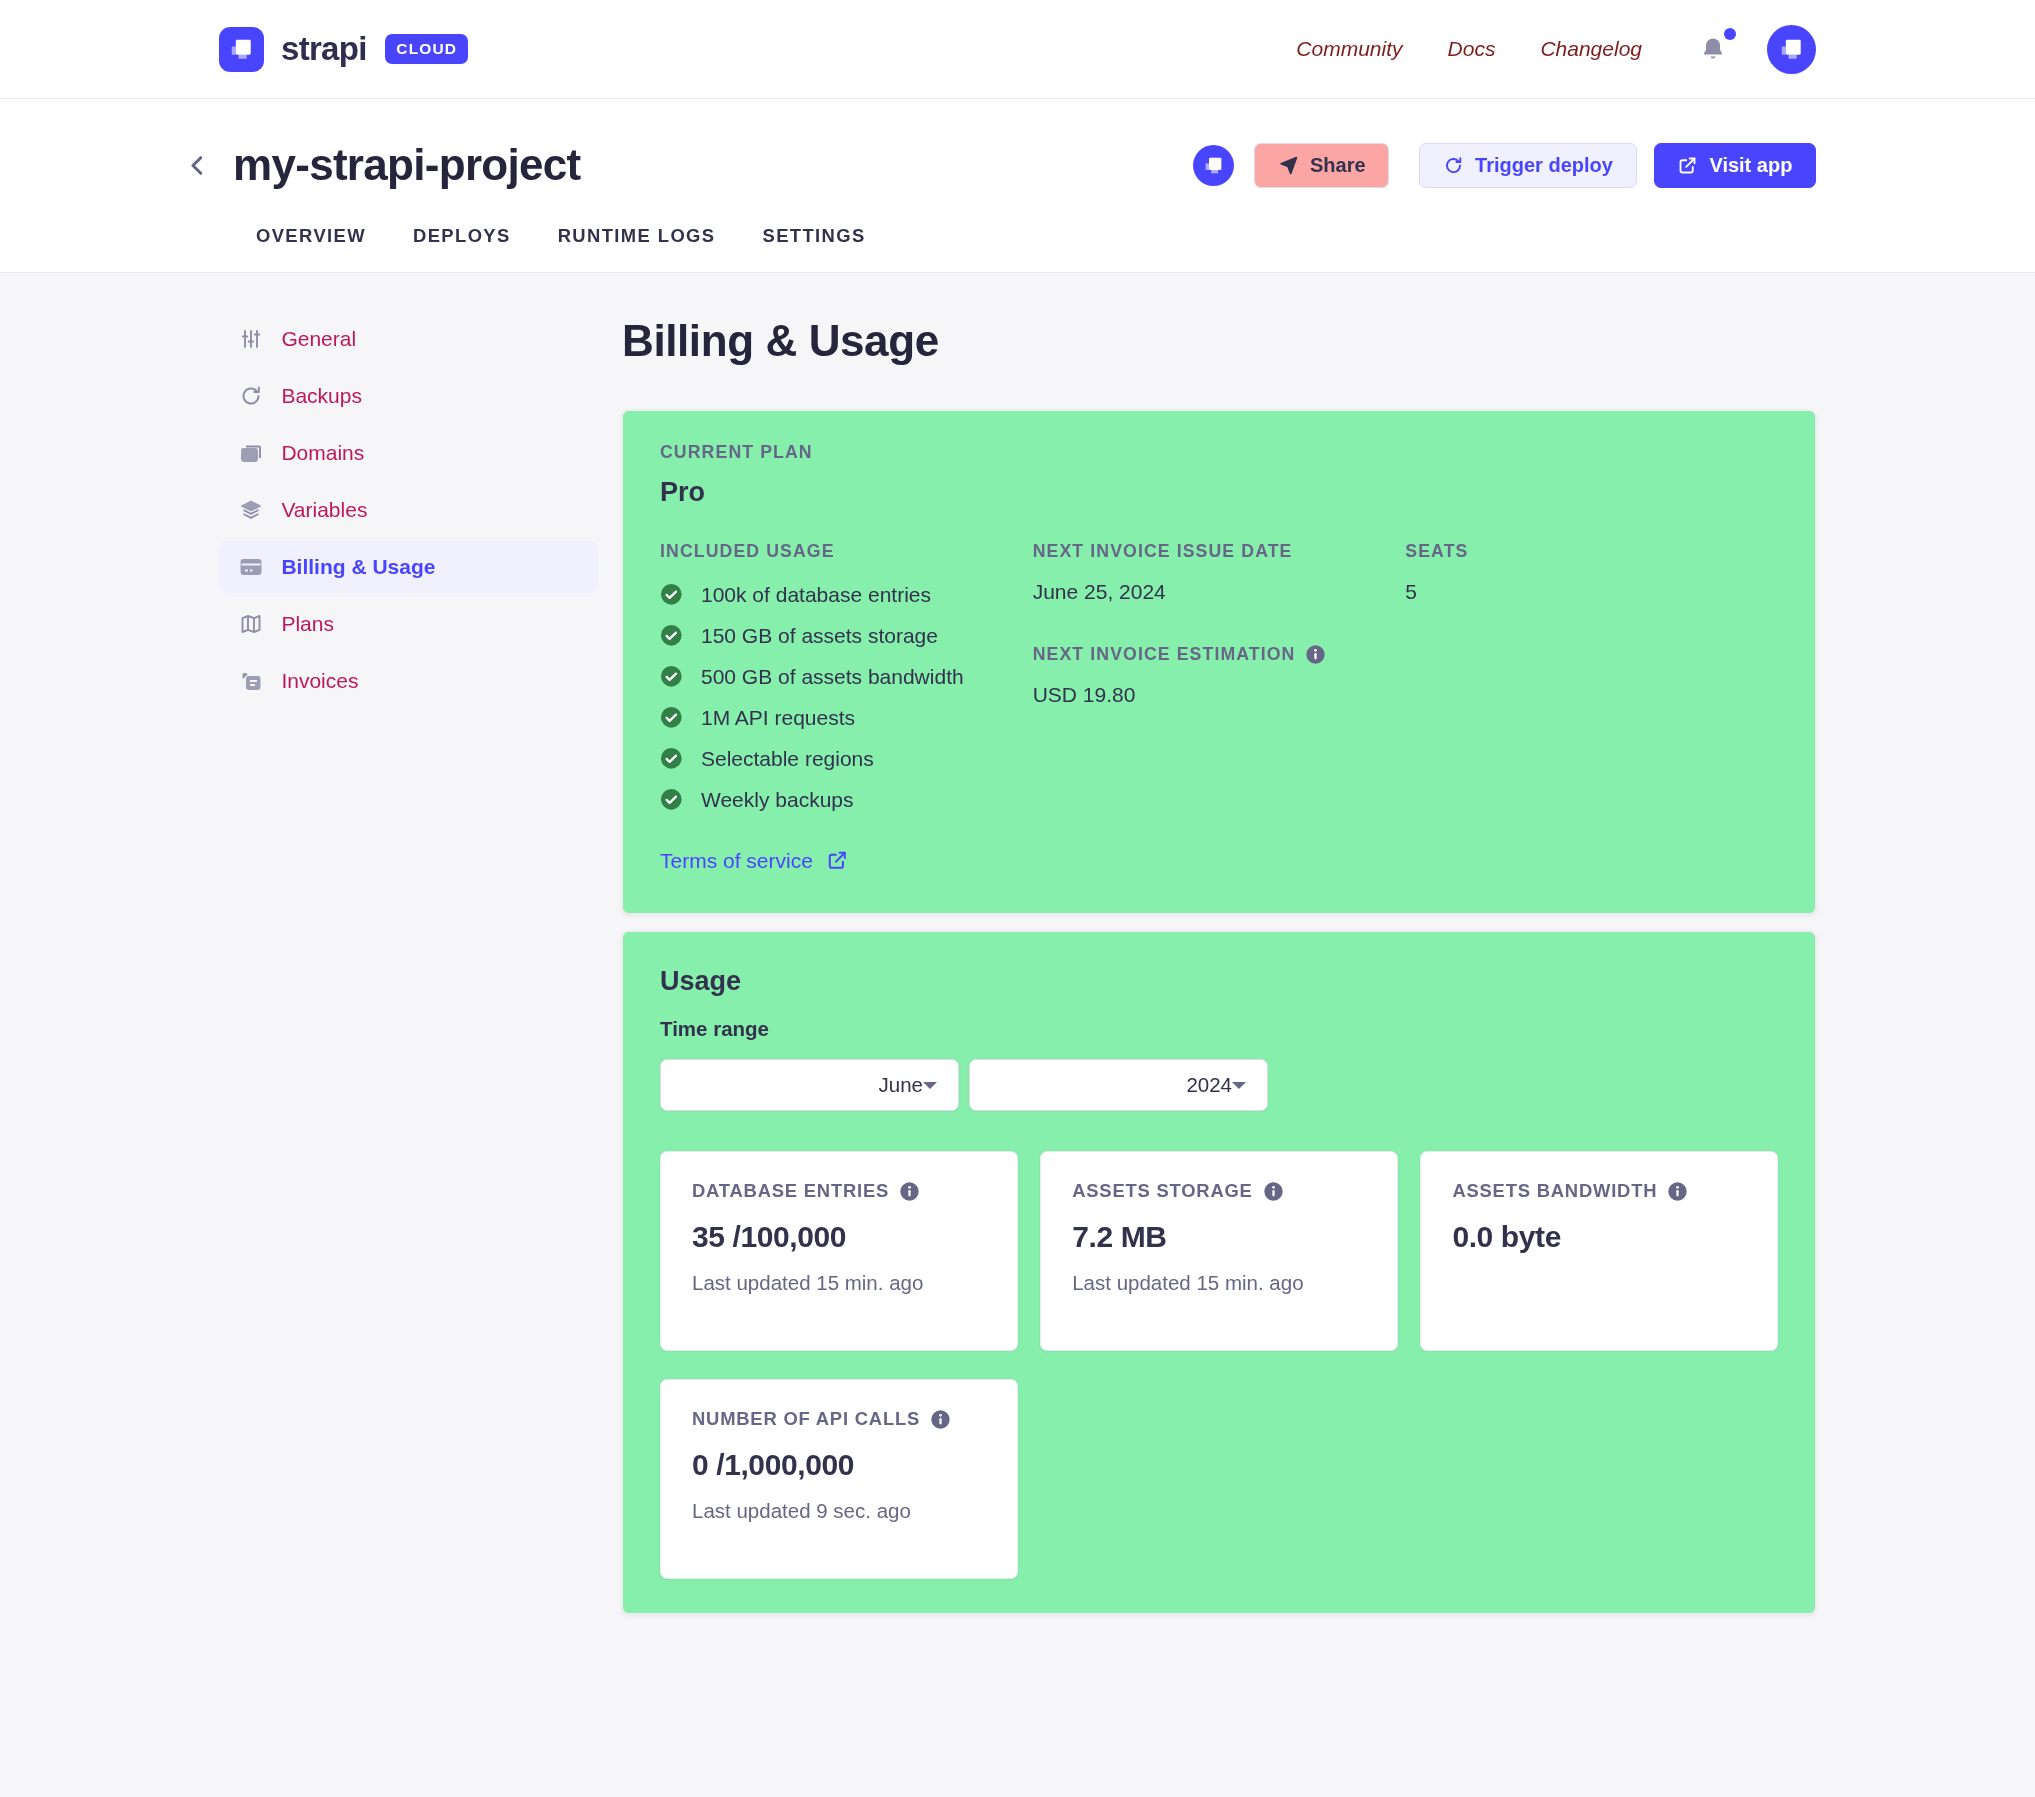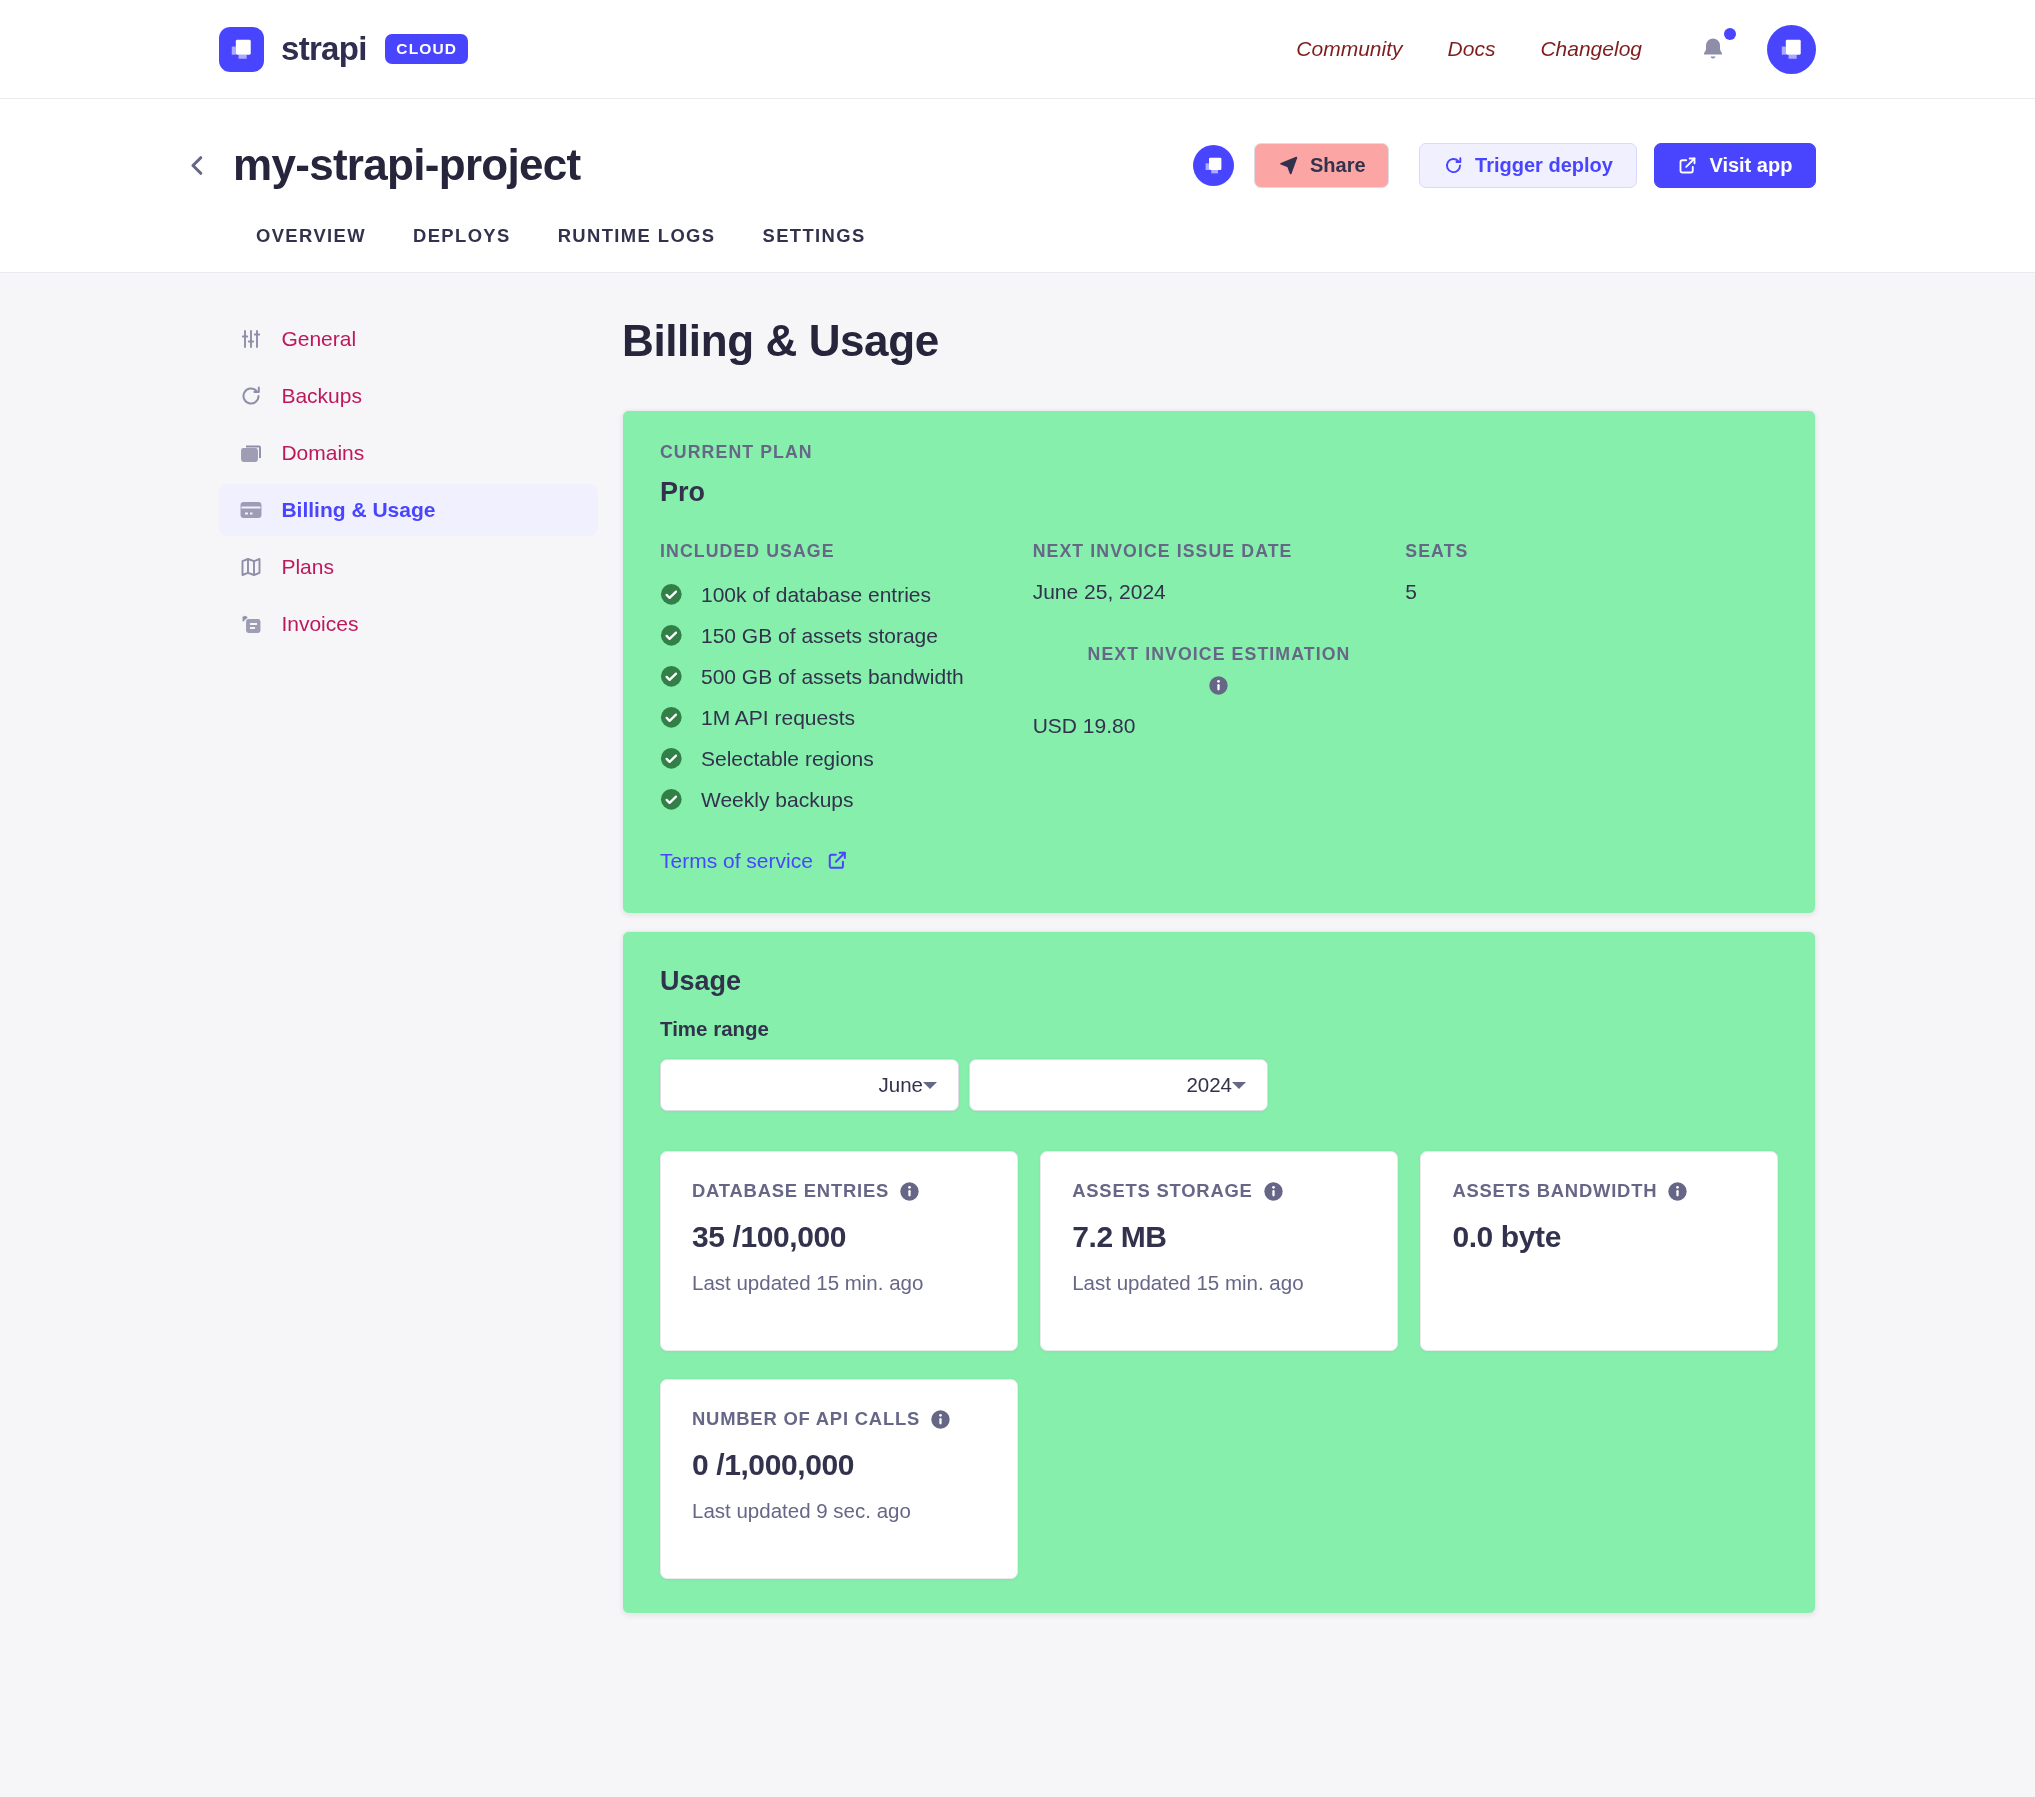--- a/index.html
+++ b/index.html
@@ -55,21 +55,21 @@
   .up-label { font-size:17.7px; font-weight:700; letter-spacing:1.1px; color:#666687; }
   .plan-name { font-size:27px; font-weight:700; color:#32324D; margin:14px 0 32.5px; }
   .plan-grid { display:grid; grid-template-columns:1fr 1fr 1fr; align-items:start; }
   .check-list { list-style:none; margin:21px 0 0; padding:0; }
   .check-list li { display:flex; align-items:center; gap:18.4px; margin-bottom:17px; font-size:21px; color:#32324D; }
   .check-list svg { width:22.6px; height:22.6px; flex:none; }
   .terms-link { display:inline-flex; align-items:center; gap:12.7px; margin-top:20px; font-size:21px; color:#4945FF; cursor:pointer; text-decoration:none; }
   .terms-link svg { width:22.6px; height:22.6px; }
   .info-block.second { margin-top:40px; }
   .info-value { font-size:21px; color:#32324D; margin-top:18.4px; }
-  .label-with-icon { display:flex; align-items:center; gap:10px;flex-direction:column; }
+  .label-with-icon { display:flex; align-items:center; gap:10px; }
   .info-icon { display:inline-flex; }
   .info-icon svg { width:21px; height:21px; display:block; }
 
   .usage-card { padding:34px 37px; }
   .usage-title { font-size:27px; font-weight:700; color:#32324D; margin:0 0 20px; }
   .time-range-label { font-size:20.5px; font-weight:700; color:#32324D; margin-bottom:18.4px; }
   .selects { display:flex; gap:10px; }
   .select { width:299px; height:52px; background:#fff; border:1.4px solid #DCDCE4; border-radius:7px; display:flex; align-items:center; justify-content:flex-end; padding:0 21px; font-size:20.5px; color:#32324D; cursor:pointer; box-shadow:0 0.7px 2.8px rgba(33,33,52,0.05); }
   .caret { width:0; height:0; border-left:7px solid transparent; border-right:7px solid transparent; border-top:7.8px solid #666687; }
   .stats-grid { display:grid; grid-template-columns:1fr 1fr 1fr; gap:28px 22.6px; margin-top:40px; }
@@ -186,20 +186,28 @@
             </svg>
           <span>Backups</span>
         </div>
         <div class="side-item">
           <svg viewBox="0 0 24 24" fill="none" stroke="currentColor" stroke-width="1.9">
               <rect x="3" y="8" width="15" height="12" rx="1.5" fill="currentColor" opacity="0.85"></rect>
               <path d="M7 5.5h13a1 1 0 0 1 1 1V17"></path>
             </svg>
           <span>Domains</span>
         </div>
+        <div class="side-item">
+          <svg viewBox="0 0 24 24" fill="none" stroke="currentColor" stroke-width="1.9" stroke-linejoin="round">
+              <path d="M12 3.5 21 8l-9 4.5L3 8l9-4.5z" fill="currentColor" opacity="0.85"></path>
+              <path d="M4.5 12 12 15.8 19.5 12"></path>
+              <path d="M4.5 16 12 19.8 19.5 16"></path>
+            </svg>
+          <span>Variables</span>
+        </div>
         <div class="side-item active">
           <svg viewBox="0 0 24 24" fill="none" stroke="currentColor" stroke-width="1.9">
               <rect x="2.5" y="5" width="19" height="14" rx="2" fill="currentColor" opacity="0.85"></rect>
               <path d="M2.5 9.5h19" stroke="#F0F0FF" stroke-width="2"></path>
               <path d="M6 15.5h3M11 15.5h2.5" stroke="#F0F0FF" stroke-width="2"></path>
             </svg>
           <span>Billing &amp; Usage</span>
         </div>
         <div class="side-item">
           <svg viewBox="0 0 24 24" fill="none" stroke="currentColor" stroke-width="1.9" stroke-linejoin="round">

